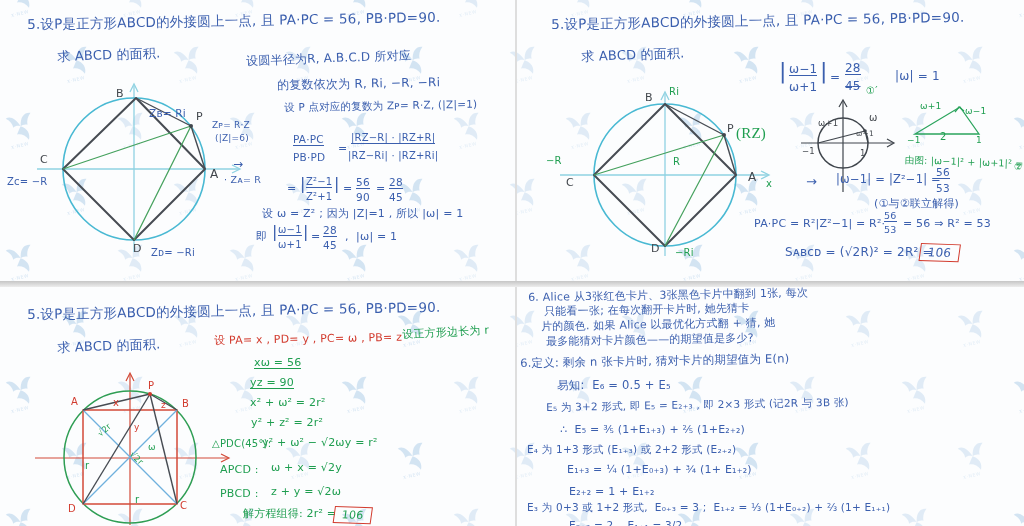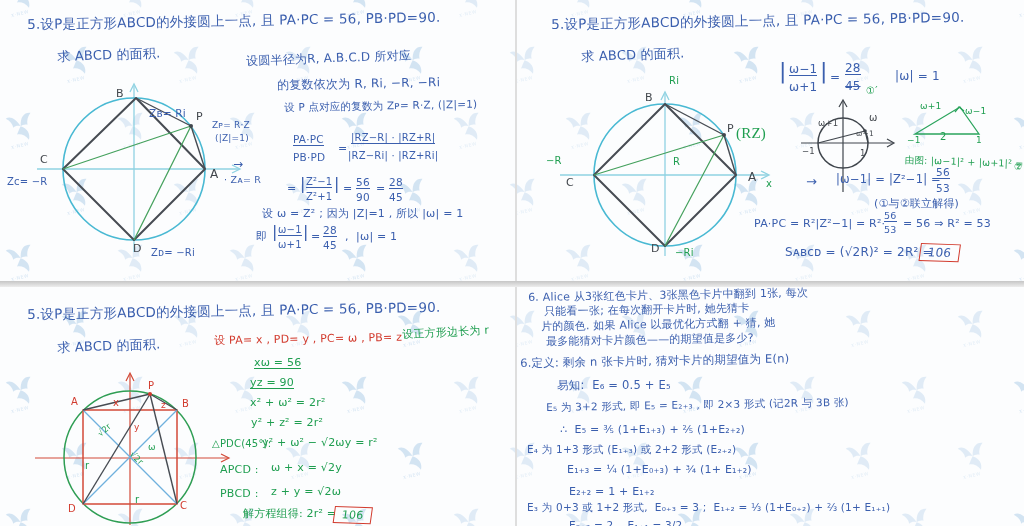--- a/index.html
+++ b/index.html
@@ -562,40 +562,40 @@
       <span class="hand" style="left: 278px; top: 240px; color: rgb(59, 95, 174); font-size: 10px;">ω+1</span>
       <span class="hand" style="left: 303px; top: 224px; color: rgb(59, 95, 174); font-size: 16px;">|</span>
       <span class="hand" style="left: 311px; top: 231px; color: rgb(59, 95, 174); font-size: 11px;">=</span>
       <span class="hand" style="left: 323px; top: 225px; color: rgb(59, 95, 174); font-size: 10.5px; border-bottom: 1.2px solid rgb(59, 95, 174);">28</span>
       <span class="hand" style="left: 323px; top: 240px; color: rgb(59, 95, 174); font-size: 10.5px;">45</span>
       <span class="hand" style="left: 345px; top: 231px; color: rgb(59, 95, 174); font-size: 11px;">,  |ω| = 1</span>
       <span class="hand" style="left: 116px; top: 88px; color: rgb(66, 71, 77); font-size: 11px;">B</span>
       <span class="hand" style="left: 149px; top: 85px; color: rgb(59, 95, 174); font-size: 10.5px; margin-top: 23px;">Zʙ= Ri</span>
       <span class="hand" style="left: 196px; top: 111px; color: rgb(66, 71, 77); font-size: 11px;">P</span>
       <span class="hand" style="left: 212px; top: 121px; color: rgb(59, 95, 174); font-size: 9px;">Zᴘ= R·Z</span>
-      <span class="hand" style="left: 215px; top: 134px; color: rgb(59, 95, 174); font-size: 9px;">(|Z|=1)</span>
+      <span class="hand" style="left: 215px; top: 134px; color: rgb(59, 95, 174); font-size: 9px;">(|Z|=6)</span>
       <span class="hand" style="left: 210px; top: 168px; color: rgb(66, 71, 77); font-size: 12px;">A</span>
       <span class="hand" style="left: 224px; top: 175px; color: rgb(59, 95, 174); font-size: 9.5px;">· Zᴀ= R</span>
       <span class="hand" style="left: 40px; top: 154px; color: rgb(66, 71, 77); font-size: 11px;">C</span>
       <span class="hand" style="left: 7px; top: 177px; color: rgb(59, 95, 174); font-size: 10px;">Zᴄ= −R</span>
       <span class="hand" style="left: 133px; top: 243px; color: rgb(66, 71, 77); font-size: 11px;">D</span>
       <span class="hand" style="left: 151px; top: 248px; color: rgb(59, 95, 174); font-size: 10px;">Zᴅ= −Ri</span>
       <span class="hand" style="left: 551px; top: 18px; color: rgb(59, 95, 174); font-size: 13.5px; transform: rotate(-1deg);">5.设P是正方形ABCD的外接圆上一点, 且 PA·PC = 56, PB·PD=90.</span>
       <span class="hand" style="left: 581px; top: 50px; color: rgb(59, 95, 174); font-size: 13px; transform: rotate(-2deg);">求 ABCD 的面积.</span>
       <span class="hand" style="left: 779px; top: 60px; color: rgb(59, 95, 174); font-size: 22px;">|</span>
       <span class="hand" style="left: 789px; top: 63px; color: rgb(59, 95, 174); font-size: 12px; border-bottom: 1.2px solid rgb(59, 95, 174);">ω−1</span>
       <span class="hand" style="left: 789px; top: 81px; color: rgb(59, 95, 174); font-size: 12px;">ω+1</span>
       <span class="hand" style="left: 820px; top: 60px; color: rgb(59, 95, 174); font-size: 22px;">|</span>
       <span class="hand" style="left: 830px; top: 71px; color: rgb(59, 95, 174); font-size: 12px;">=</span>
       <span class="hand" style="left: 845px; top: 62px; color: rgb(59, 95, 174); font-size: 12px; border-bottom: 1.2px solid rgb(59, 95, 174);">28</span>
       <span class="hand" style="left: 845px; top: 80px; color: rgb(59, 95, 174); font-size: 12px;">4̶5̶</span>
       <span class="hand" style="left: 866px; top: 86px; color: rgb(31, 158, 80); font-size: 10px;">①′</span>
       <span class="hand" style="left: 895px; top: 70px; color: rgb(59, 95, 174); font-size: 12px;">|ω| = 1</span>
       <span class="hand" style="left: 645px; top: 92px; color: rgb(66, 71, 77); font-size: 11px;">B</span>
-      <span class="hand" style="left: 669px; top: 76px; color: rgb(31, 158, 80); font-size: 10px;">Ri</span>
+      <span class="hand" style="left: 669px; top: 87px; color: rgb(31, 158, 80); font-size: 10px;">Ri</span>
       <span class="hand" style="left: 727px; top: 123px; color: rgb(66, 71, 77); font-size: 11px;">P</span>
       <span class="hand" style="left: 736px; top: 126px; color: rgb(31, 158, 80); font-size: 15px; font-family: Liberation Serif, serif;">(RZ)</span>
       <span class="hand" style="left: 546px; top: 156px; color: rgb(31, 158, 80); font-size: 10px;">−R</span>
       <span class="hand" style="left: 566px; top: 177px; color: rgb(66, 71, 77); font-size: 11px;">C</span>
       <span class="hand" style="left: 673px; top: 157px; color: rgb(31, 158, 80); font-size: 10px;">R</span>
       <span class="hand" style="left: 748px; top: 171px; color: rgb(66, 71, 77); font-size: 12px;">A</span>
       <span class="hand" style="left: 766px; top: 179px; color: rgb(31, 158, 80); font-size: 10px;">x</span>
       <span class="hand" style="left: 651px; top: 243px; color: rgb(66, 71, 77); font-size: 11px;">D</span>
       <span class="hand" style="left: 675px; top: 248px; color: rgb(31, 158, 80); font-size: 10px;">−Ri</span>
       <span class="hand" style="left: 818px; top: 119px; color: rgb(66, 71, 77); font-size: 8.5px;">ω+1</span>

